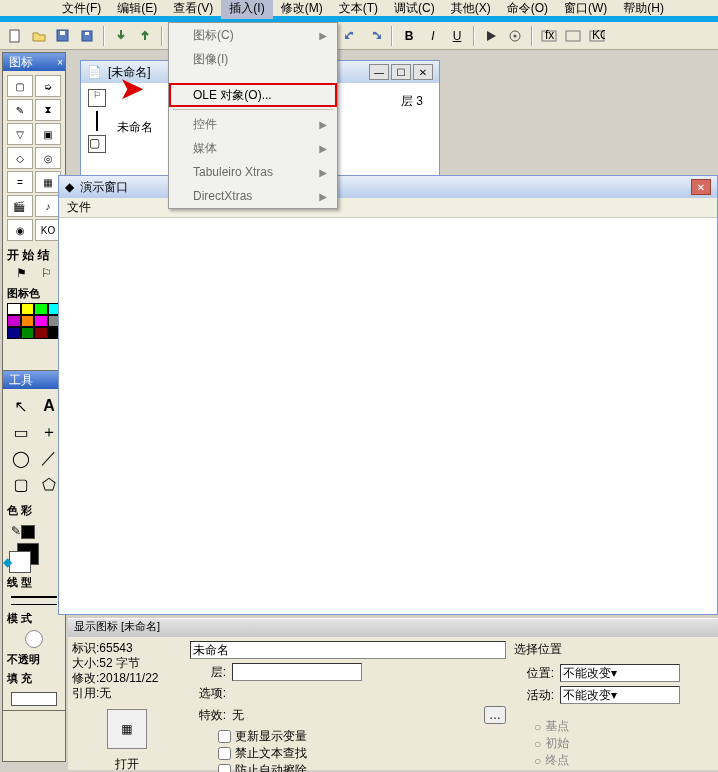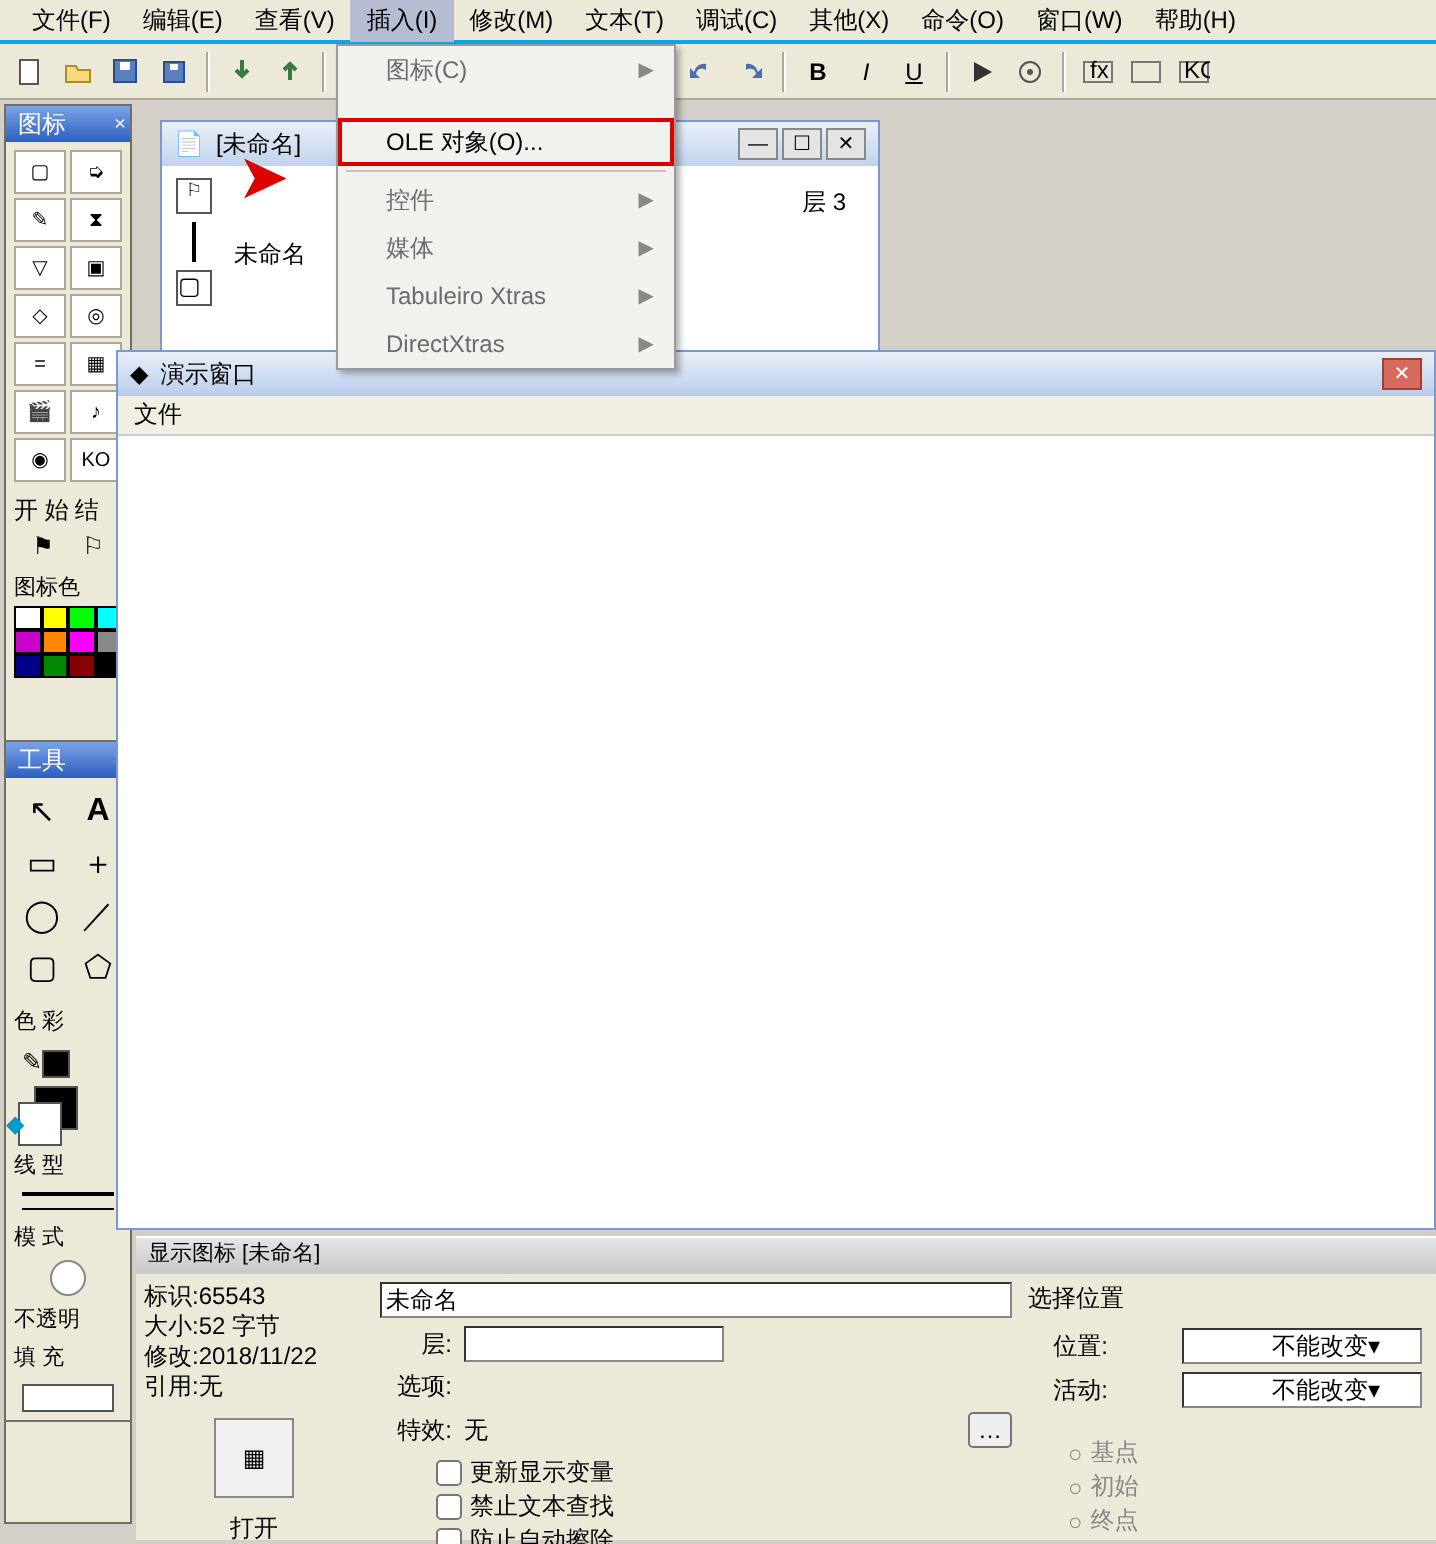--- a/index.html
+++ b/index.html
@@ -1,34 +1,34 @@
 <!DOCTYPE html>
 <html><head>
 <meta charset="utf-8">
 <style>
 * { box-sizing: border-box; margin: 0; padding: 0; font-family: "Microsoft YaHei", SimSun, Arial, sans-serif; font-size: 12px; }
 body { width: 718px; height: 772px; background: #d4d0c8; overflow: hidden; position: relative; }
 
 
-.menubar { height: 22px; background: #ece9d8; border-bottom: 2px solid #0ea5e9; display: flex; align-items: center; padding-left: 8px; }
+.menubar { height: 22px; background: #ece9d8; border-bottom: 6px solid #0ea5e9; display: flex; align-items: center; padding-left: 8px; justify-content: center; }
 .menuitem { padding: 2px 8px; cursor: default; }
 .menuitem.active { background: #b6bdd2; }
 
 
 .toolbar { height: 28px; background: #ece9d8; border-bottom: 1px solid #aca899; display: flex; align-items: center; gap: 2px; padding: 0 4px; }
 .tbtn { width: 22px; height: 22px; border: 1px solid transparent; display: flex; align-items: center; justify-content: center; }
 .tdiv { width: 2px; height: 20px; border-left: 1px solid #aca899; border-right: 1px solid #fff; margin: 0 3px; }
 
 
 .iconpanel { position: absolute; left: 2px; top: 52px; width: 64px; height: 710px; background: #ece9d8; border: 1px solid #716f64; }
 .panel-title { height: 18px; background: linear-gradient(#7ba2e7,#2c5fbe); color: #fff; font-size: 11px; padding-left: 6px; display: flex; align-items: center; }
 .panel-close { margin-left: auto; margin-right: 2px; color: #fff; font-size: 10px; }
 .icon-grid { display: grid; grid-template-columns: 1fr 1fr; gap: 2px; padding: 4px; }
 .icon-cell { width: 26px; height: 22px; border: 1px solid #aca899; background: #fff; display:flex;align-items:center;justify-content:center;font-size:10px;}
-.section-lbl { font-size: 11px; padding: 2px 4px; color: #000; }
+.section-lbl { font-size: 11px; padding: 2px 4px; color: #000; font-weight: bold; }
 .swatches { display: grid; grid-template-columns: repeat(4,1fr); padding:0 4px;}
 .sw { height: 12px; border:1px solid #000;}
 
 
 .toolpanel { position:absolute; left:2px; top:370px; width:64px; background:#ece9d8; border:1px solid #716f64;}
 .tool-grid { display:grid; grid-template-columns:1fr 1fr; gap:4px; padding:6px;}
 .tool-cell { width:24px; height:22px; display:flex; align-items:center; justify-content:center; font-size:16px;}
 
 
 .flowwin { position:absolute; left:80px; top:60px; width:360px; height:120px; background:#fff; border:1px solid #7b99d0;}
@@ -59,21 +59,21 @@
 .propspanel { position:absolute; left:68px; top:618px; width:650px; height:152px; background:#ece9d8; border-top:1px solid #fff;}
 .propstitle { height:18px; background:linear-gradient(#e4e4e4,#c8c8c8); padding-left:6px; font-size:11px;}
 .propbody { display:flex; padding:4px; gap:8px;}
 .propleft { width:110px; font-size:11px; line-height:15px;}
 .propmid { flex:1;}
 .formrow { display:flex; align-items:center; gap:6px; margin-bottom:4px; font-size:12px;}
 .formrow label { width:36px; text-align:right;}
 .txtinput { border:1px inset #888; height:18px; background:#fff; padding:0 2px; flex:1;}
 .chk { display:flex; align-items:center; gap:4px; font-size:12px; margin-left:28px;}
 .propright { width:200px;}
-.sel { border:1px inset #888; height:18px; background:#fff; width:120px; padding:0 20px; display:inline-flex; align-items:center; justify-content:flex-end;margin-left:31px;}
+.sel { border:1px inset #888; height:18px; background:#fff; width:120px; padding:0 2px; display:inline-flex; align-items:center; justify-content:flex-start;}
 .radio { display:flex; align-items:center; gap:4px; color:#888; margin-left:20px; font-size:12px;}
 .openbtn { width:40px; height:40px; border:1px solid #888; background:#f0f0f0; margin:8px auto; display:flex; align-items:center; justify-content:center;}
 
 svg { display:block; }
 </style>
 </head>
 <body>
 
 <div class="menubar">
   <span class="menuitem">文件(F)</span>
@@ -273,20 +273,23 @@
     <div style="padding-top:30px">未命名</div>
     <div style="margin-left:auto;padding:4px 10px">层 3</div>
   </div>
 </div>
 
 <div class="dropdown">
   <div class="dditem">
       <span>图标(C)</span>
       <span class="ddarrow">▶</span>
     </div>
+  <div class="dditem">
+      <span>图像(I)</span>
+    </div>
   <div class="dditem enabled hl">
       <span>OLE 对象(O)...</span>
     </div>
   <div class="ddsep"></div>
   <div class="dditem">
       <span>控件</span>
       <span class="ddarrow">▶</span>
     </div>
   <div class="dditem">
       <span>媒体</span>

